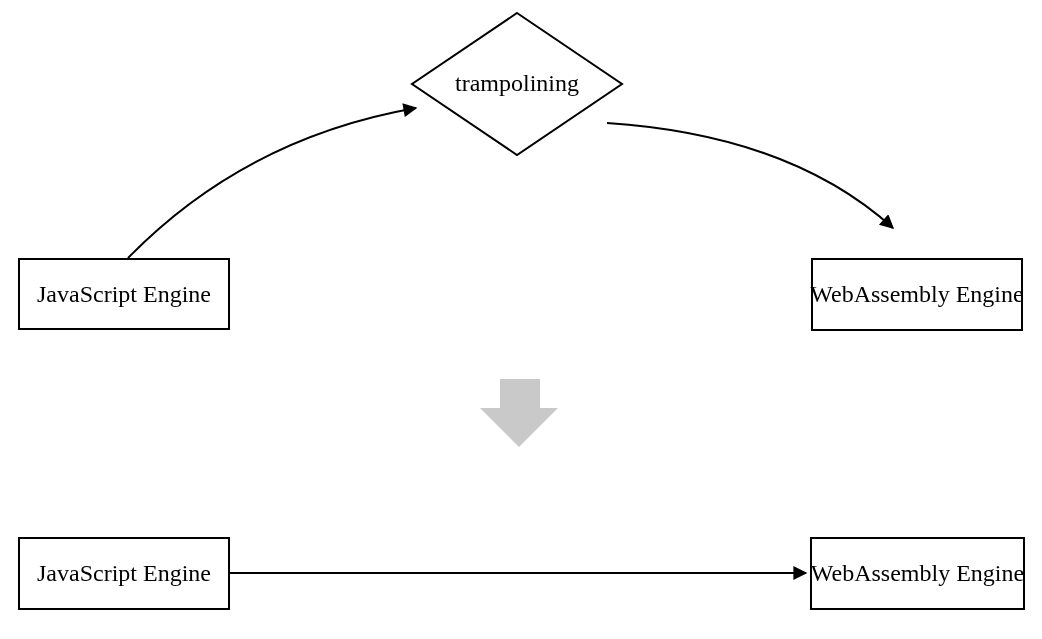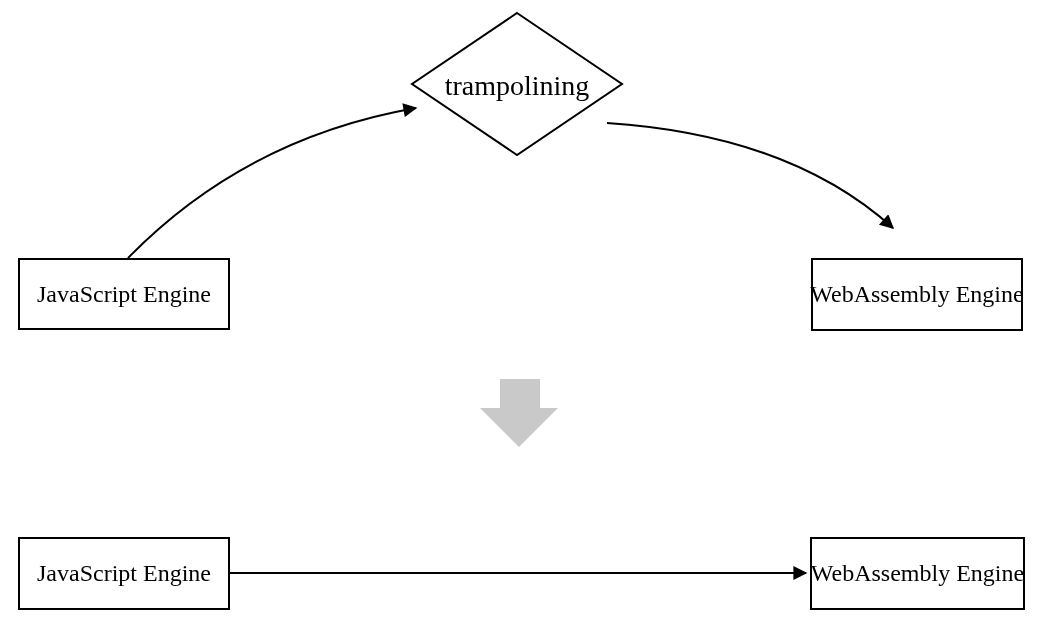--- a/index.html
+++ b/index.html
@@ -31,21 +31,21 @@
   }
   .box-js-top      { left: 18px;  top: 258px; width: 212px; height: 72px; }
   .box-wasm-top    { left: 811px; top: 258px; width: 212px; height: 73px; }
   .box-js-bottom   { left: 18px;  top: 537px; width: 212px; height: 73px; }
   .box-wasm-bottom { left: 810px; top: 537px; width: 215px; height: 73px; }
   .diamond-label {
     position: absolute;
     left: 412px; top: 70px;
     width: 210px;
     text-align: center;
-    font-size: 28px;
+    font-size: 24px;
     white-space: nowrap;
   }
 </style>
 </head>
 <body>
 
 <div class="canvas">
 
   <svg class="arrow-layer" viewBox="0 0 1042 639" xmlns="http://www.w3.org/2000/svg">
     <defs>

